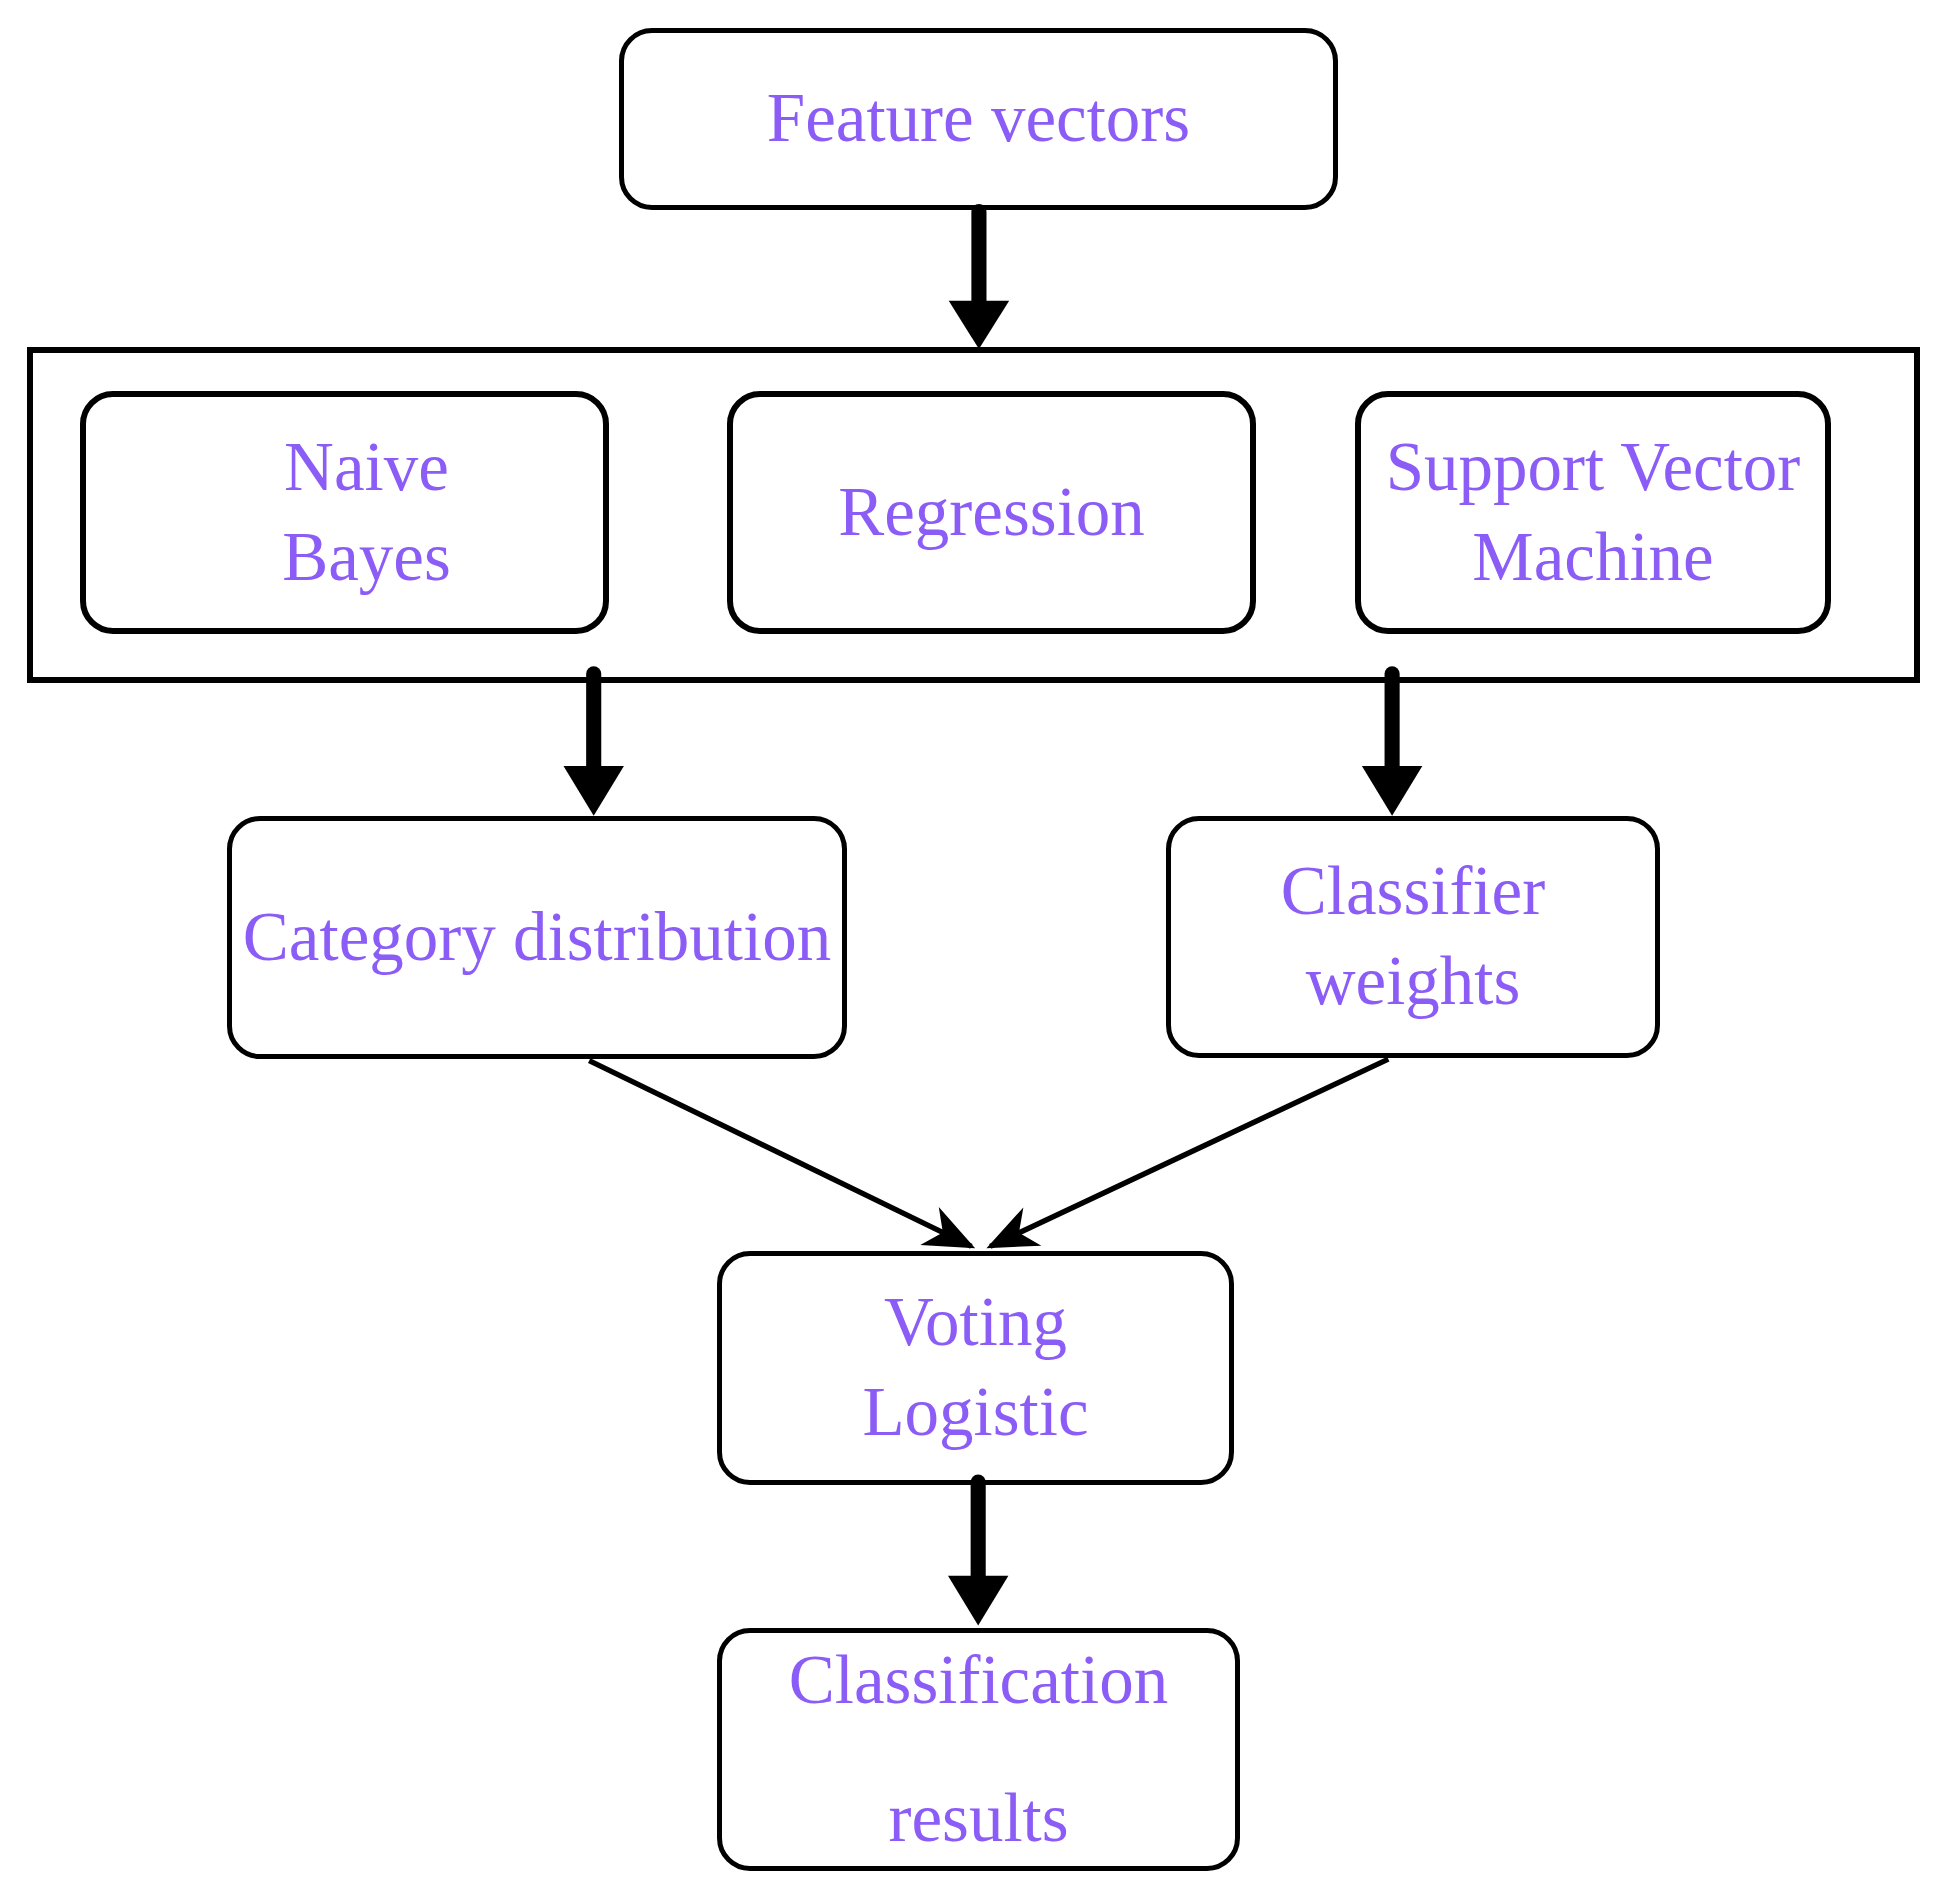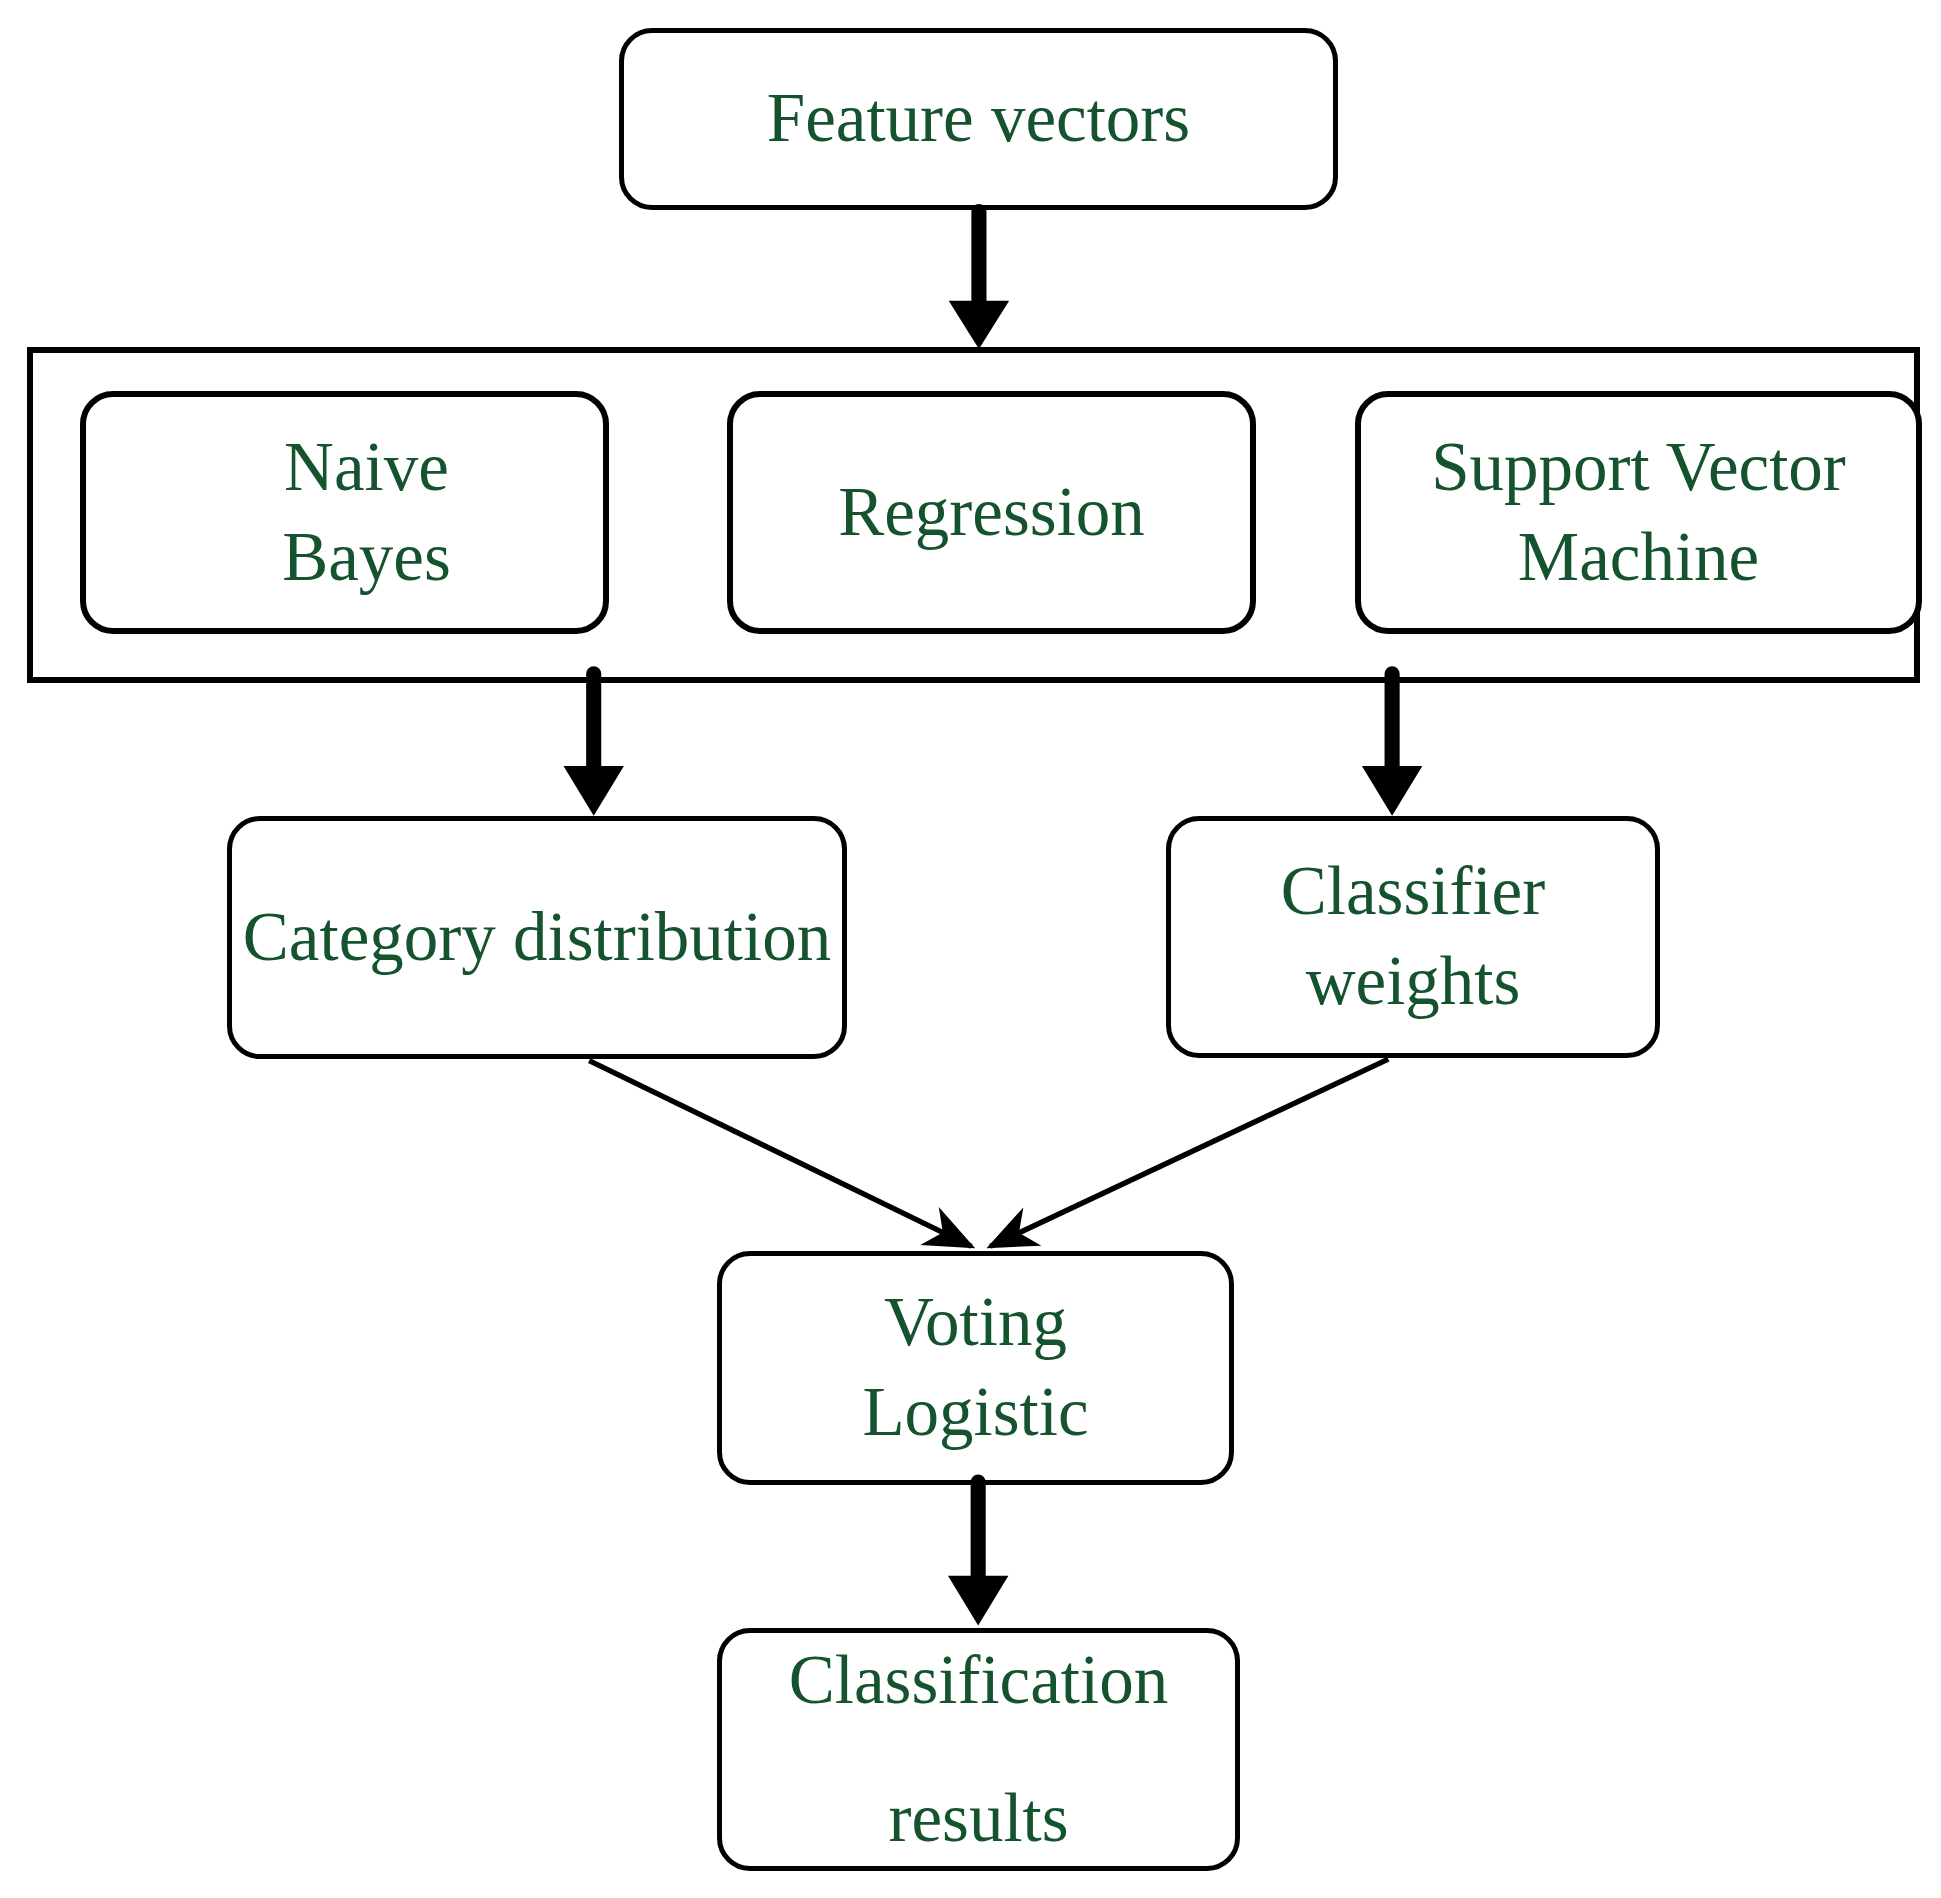--- a/index.html
+++ b/index.html
@@ -6,21 +6,21 @@
     margin: 0;
     padding: 0;
     background: #ffffff;
   }
   .canvas {
     position: relative;
     width: 1942px;
     height: 1899px;
     background: #ffffff;
     font-family: "Liberation Serif", "DejaVu Serif", serif;
-    color: #14532d;
+    color: #8b5cf6;
   }
   .node {
     position: absolute;
     box-sizing: border-box;
     border: 5.3px solid #000000;
     border-radius: 33px;
     background: #ffffff;
     display: flex;
     flex-direction: column;
     align-items: center;
@@ -43,21 +43,21 @@
     top: 0;
     width: 1942px;
     height: 1899px;
     pointer-events: none;
   }
   
   #feature        { left: 619px;  top: 28px;   width: 719px; height: 182px; }
   #group          { left: 27px;   top: 347px;  width: 1893px; height: 336px; }
   #naive          { left: 80px;  top: 391px;  width: 529px; height: 243px; border-width: 6px; padding-left: 44px; }
   #logistic       { left: 727px;  top: 391px;  width: 529px; height: 243px; border-width: 6px; }
-  #svm            { left: 1355px; top: 391px;  width: 567px; height: 243px; border-width: 6px; }
+  #svm            { left: 1355px; top: 391px;  width: 476px; height: 243px; border-width: 6px; }
   #category       { left: 227px;  top: 816px; width: 620px; height: 243px; }
   #weights        { left: 1166px; top: 816px; width: 494px; height: 242px; }
   #voting         { left: 717px;  top: 1251px; width: 517px; height: 234px; }
   #classification { left: 717px;  top: 1628px; width: 523px; height: 243px; gap: 48px; }
 </style>
 </head>
 <body>
 
 <div class="canvas">
 

